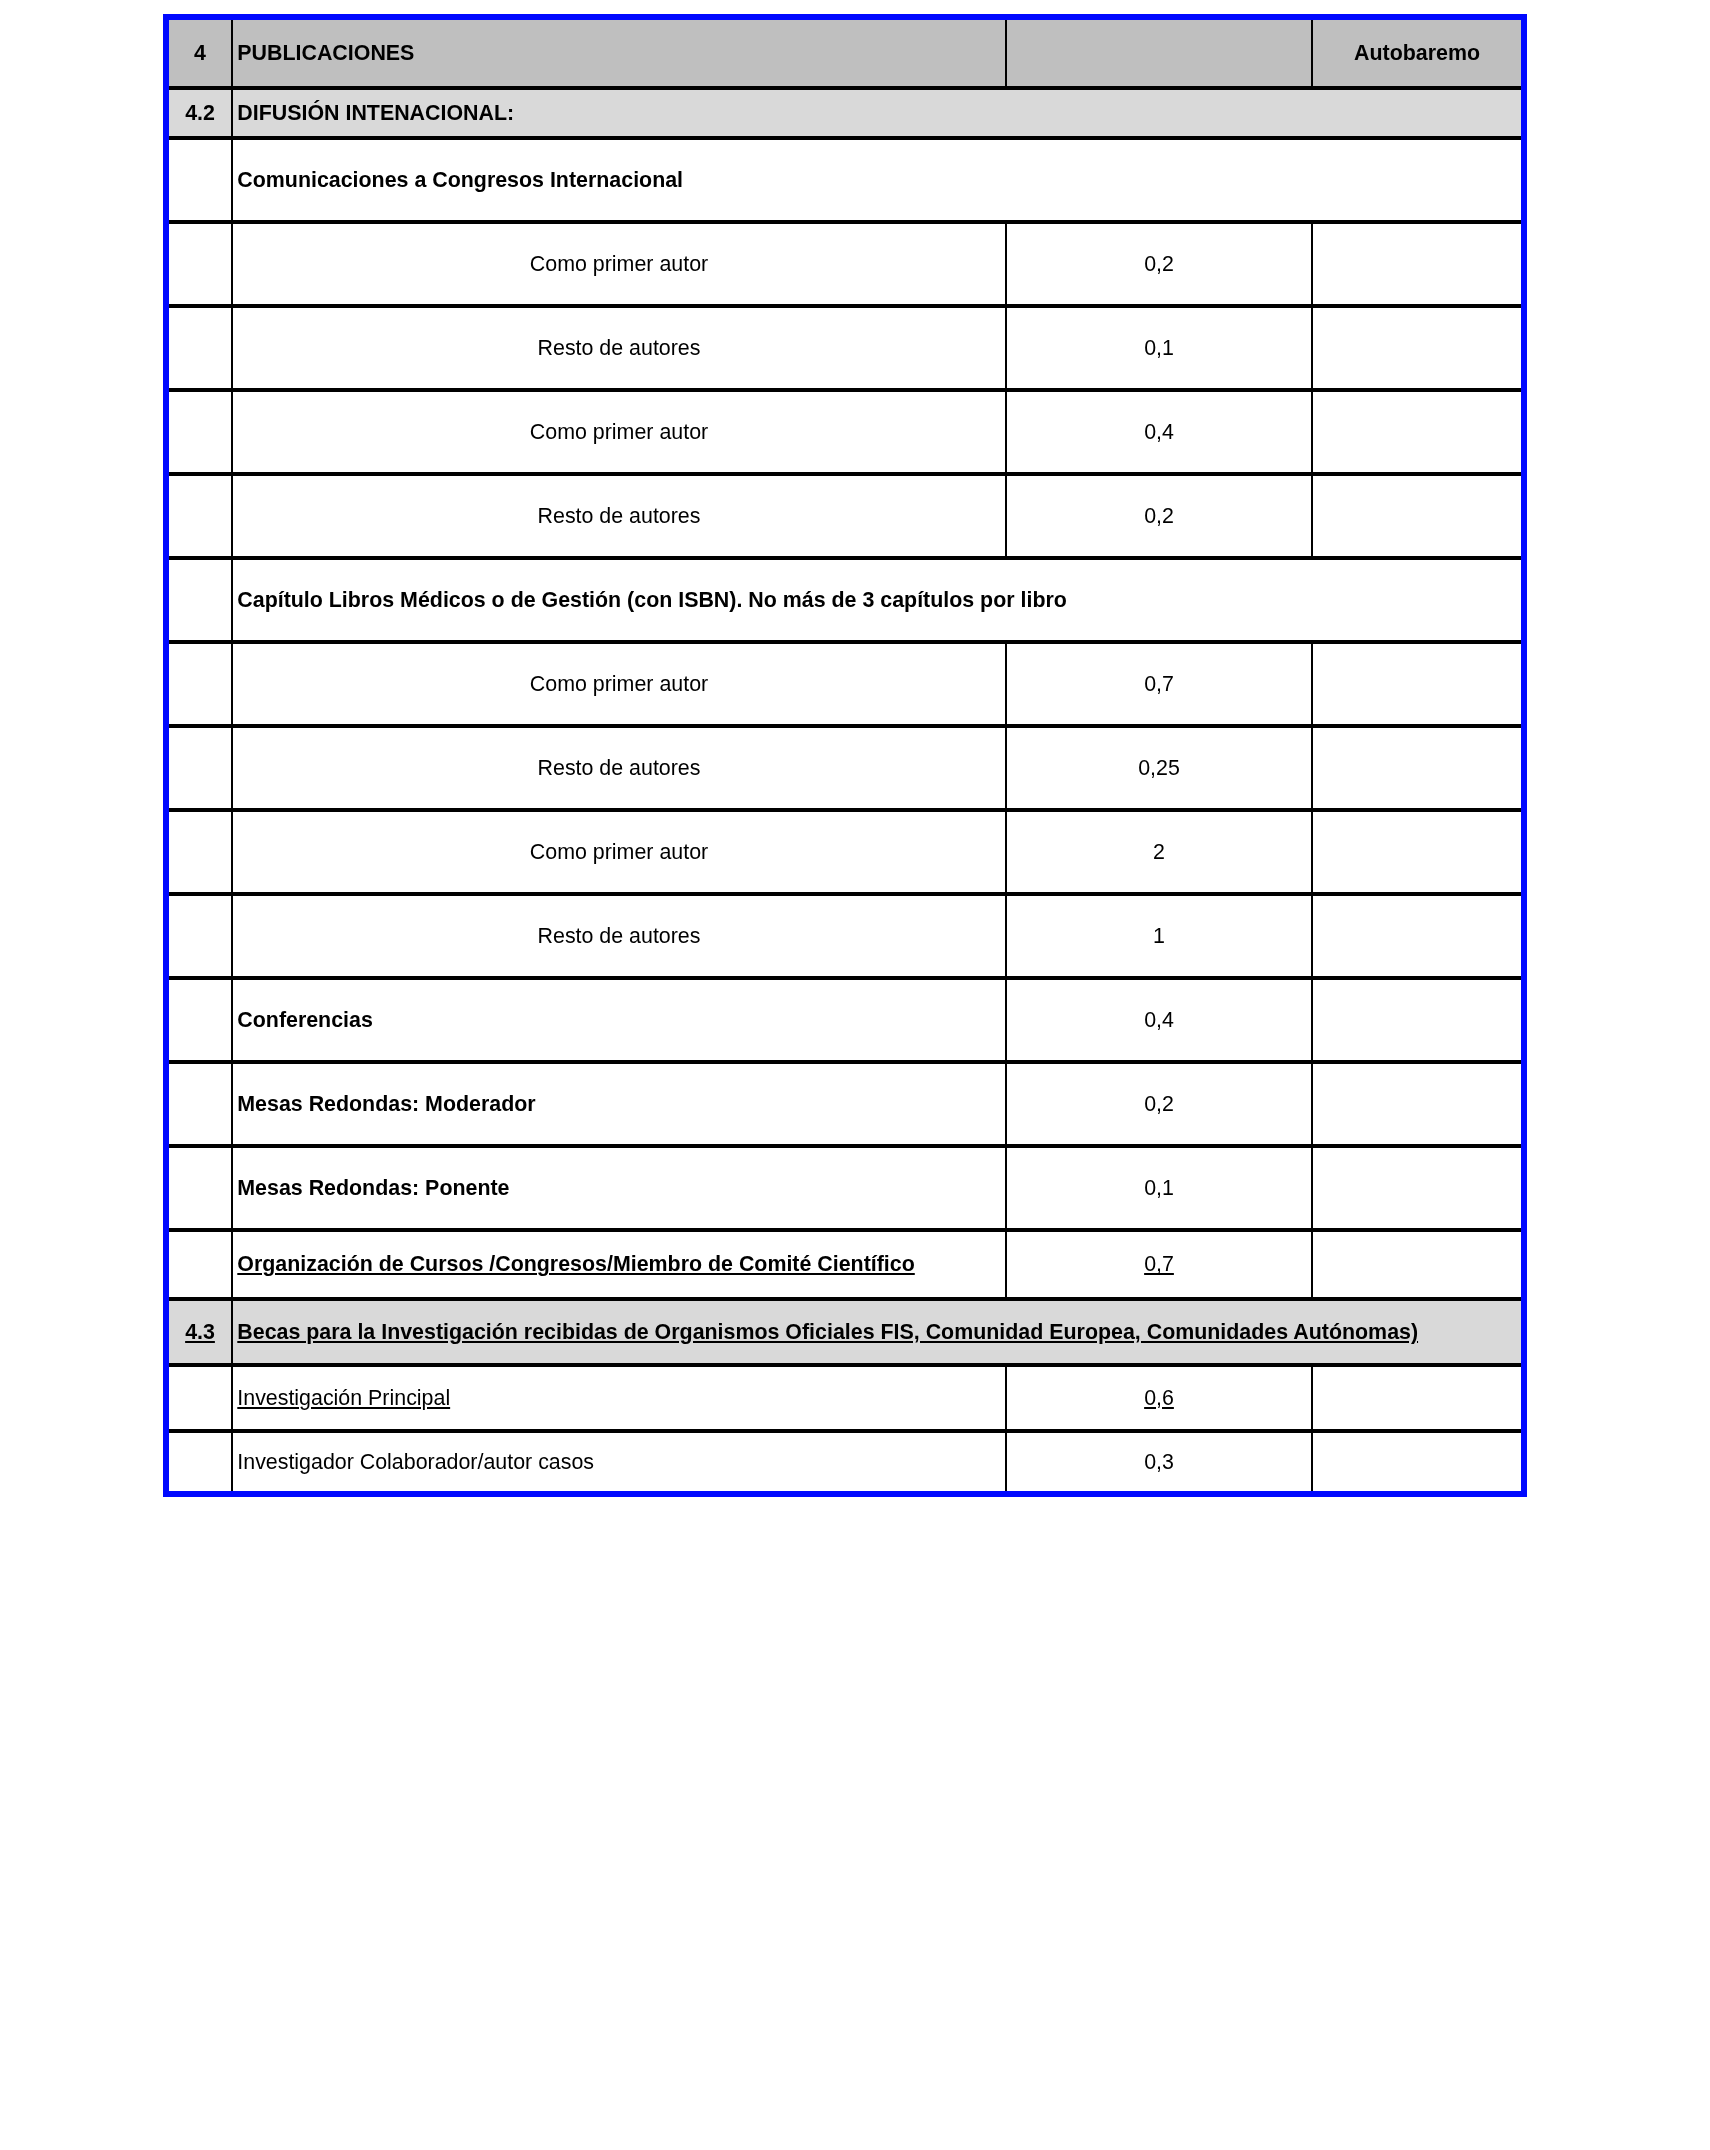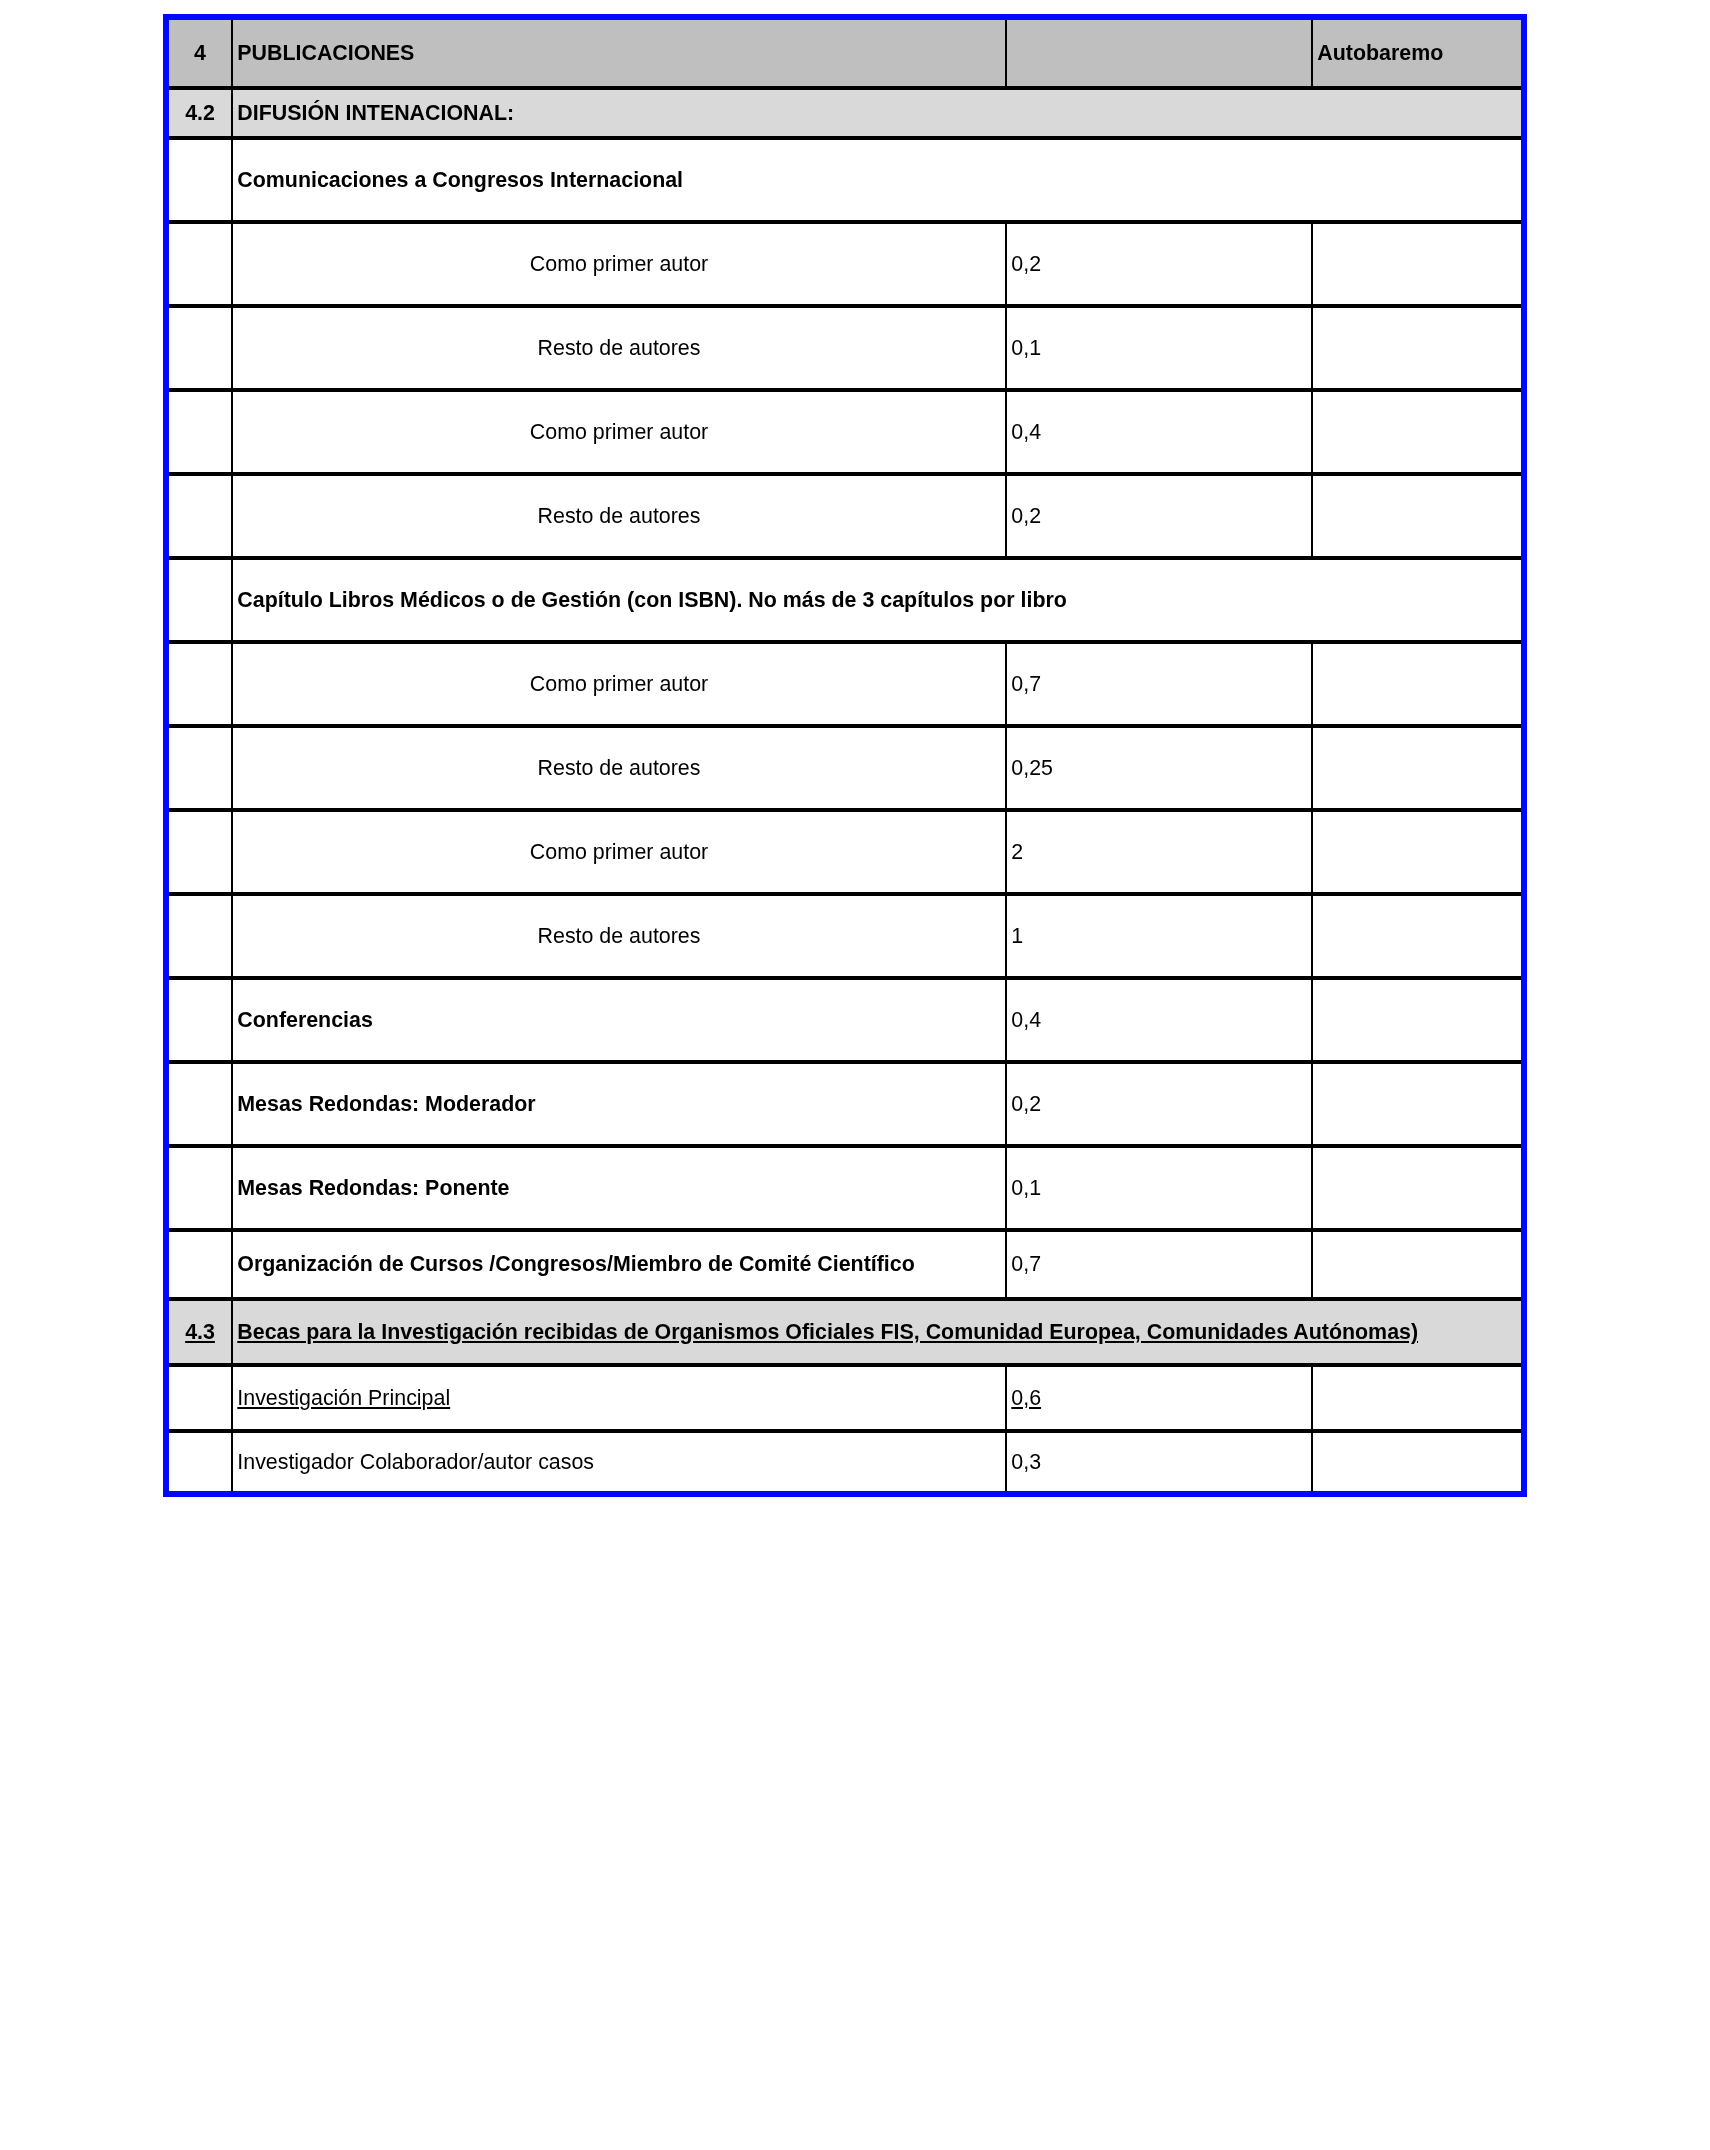--- a/index.html
+++ b/index.html
@@ -39,26 +39,26 @@
     vertical-align: middle;
     overflow: hidden;
     white-space: nowrap;
     background: #ffffff;
   }
   tr.hdr td { background: var(--header-bg, #bfbfbf); }
   tr.sec td { background: var(--section-bg, #d9d9d9); }
   .bold   { font-weight: 700; }
   .numc   { text-align: center; }
   .right  { text-align: center; padding-right: 2.1px; }
-  .center { }
+  .center { text-align: center; }
   
   tr.h-header { height: 71px; }
   tr.h-sec42  { height: 50px; }
   tr.h-std    { height: 84px; }
-  tr.h-org    { height: 69px; }
+  tr.h-org    { height: 69px; text-decoration: underline; }
   tr.h-sec43  { height: 66px; text-decoration: underline; }
   tr.h-small  { height: 63px; }
 </style>
 </head>
 <body>
 
 <div class="sheet">
   <table class="baremo">
     <colgroup>
         <col class="c1">

